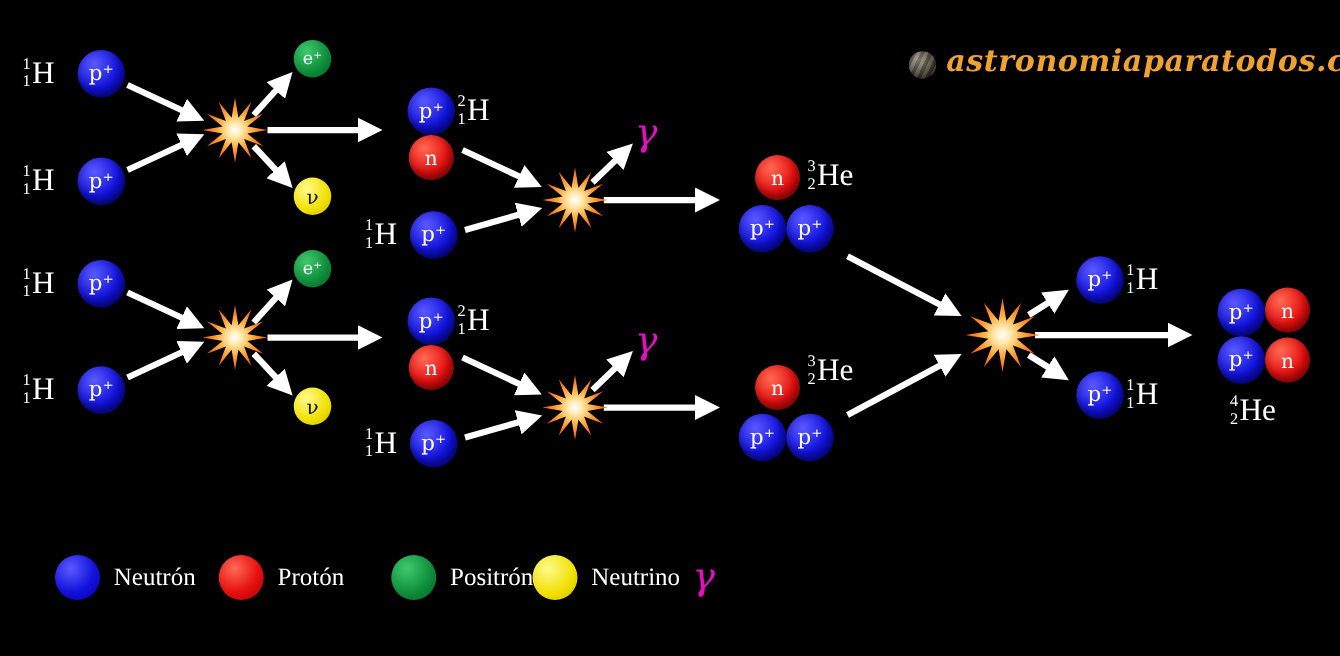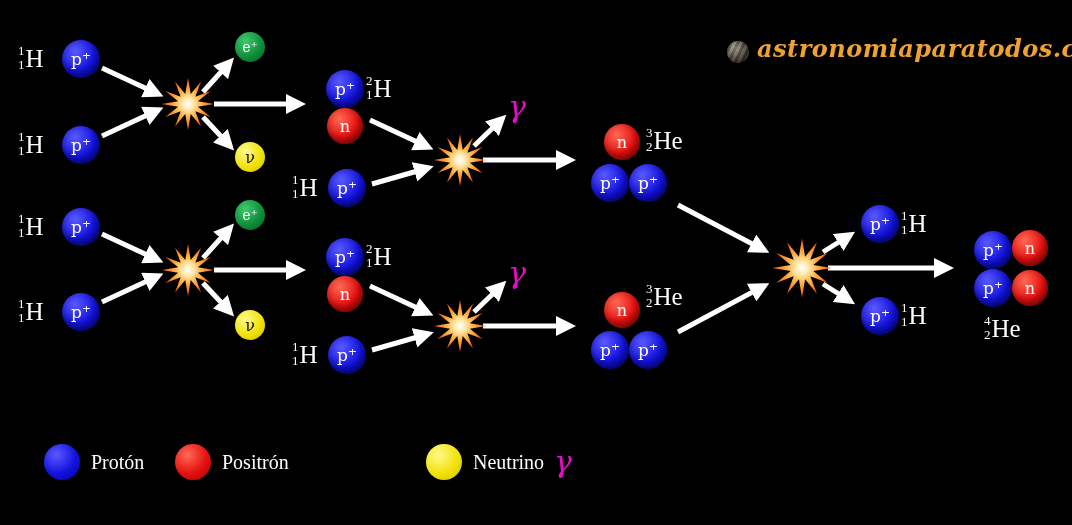--- a/index.html
+++ b/index.html
@@ -240,24 +240,28 @@
         <span>2</span>
       </span>
       <span class="sym">He</span>
     </div>
 
   <div class="planet"></div>
   <div class="watermark">astronomiaparatodos.com</div>
 
   <div class="legend-item" style="left:44px">
     <span class="legend-dot dot-proton"></span>
-    <span class="legend-label">Protón</span>
+    <span class="legend-label">Neutrón</span>
   </div>
   <div class="legend-item" style="left:175px">
     <span class="legend-dot dot-neutron"></span>
+    <span class="legend-label">Protón</span>
+  </div>
+  <div class="legend-item" style="left:313px">
+    <span class="legend-dot dot-positron"></span>
     <span class="legend-label">Positrón</span>
   </div>
   <div class="legend-item" style="left:426px">
     <span class="legend-dot dot-neutrino"></span>
     <span class="legend-label">Neutrino</span>
   </div>
   <div class="legend-item" style="left:554px">
     <span class="legend-gamma">γ</span>
   </div>
 

